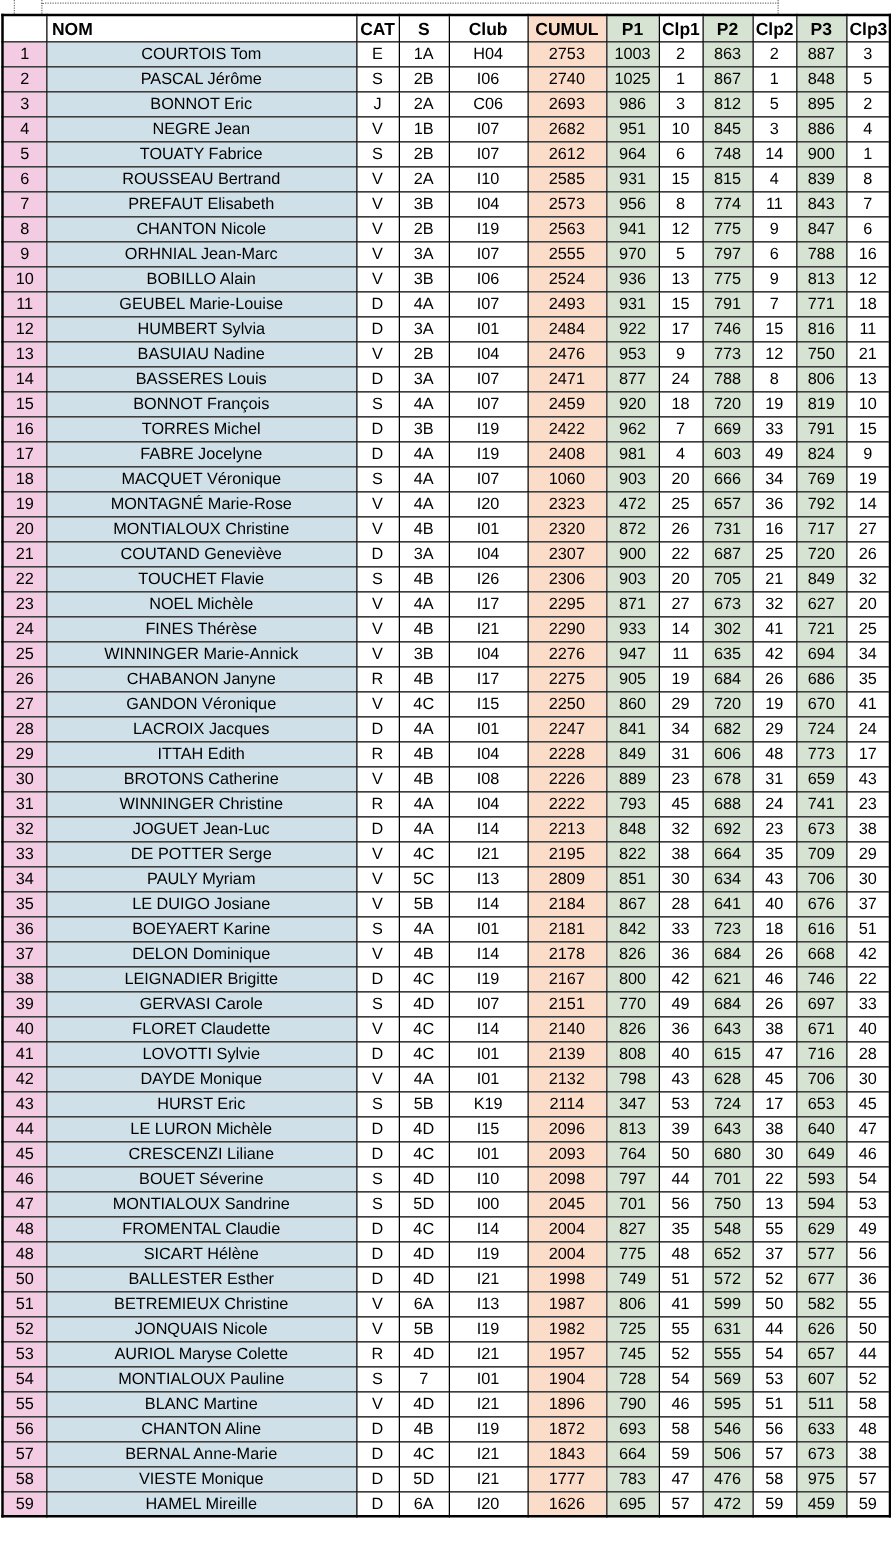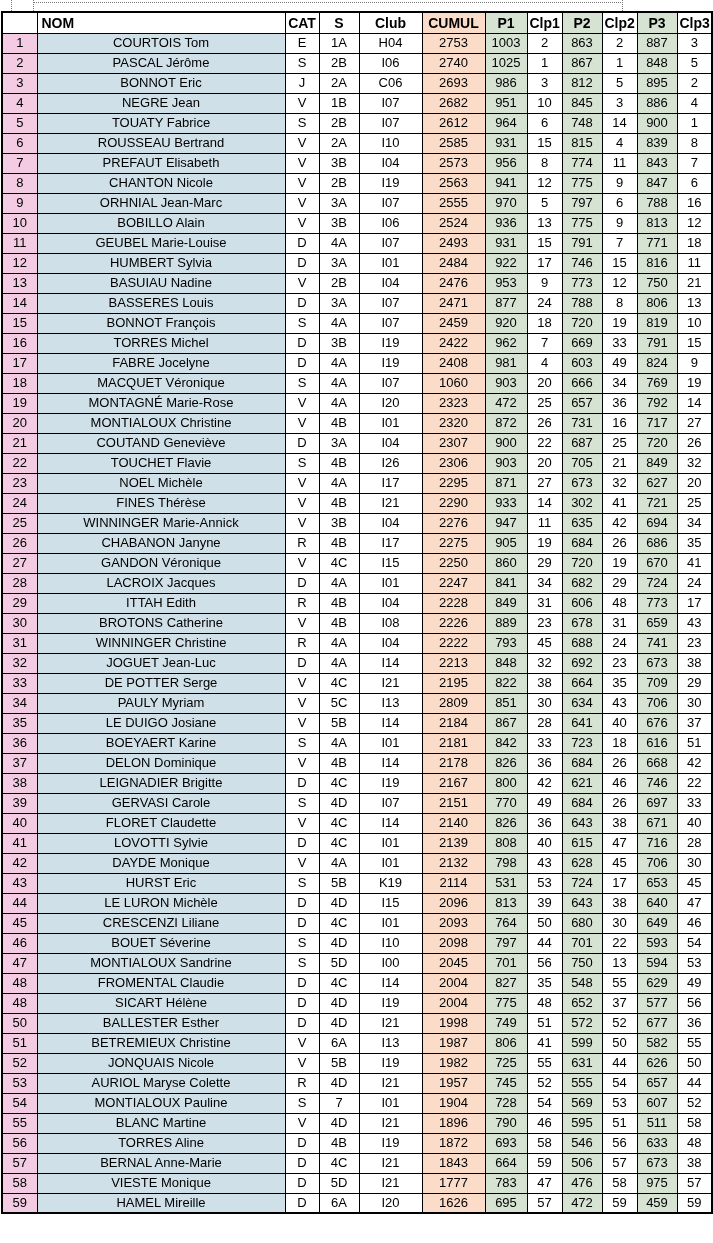--- a/index.html
+++ b/index.html
@@ -666,21 +666,21 @@
         <td class="bg-p">706</td>
         <td>30</td>
       </tr>
       <tr>
         <td class="bg-rank">43</td>
         <td class="bg-name">HURST Eric</td>
         <td>S</td>
         <td>5B</td>
         <td>K19</td>
         <td class="bg-cumul">2114</td>
-        <td class="bg-p">531</td>
+        <td class="bg-p">347</td>
         <td>53</td>
         <td class="bg-p">724</td>
         <td>17</td>
         <td class="bg-p">653</td>
         <td>45</td>
       </tr>
       <tr>
         <td class="bg-rank">44</td>
         <td class="bg-name">LE LURON Michèle</td>
         <td>D</td>
@@ -843,21 +843,21 @@
         <td class="bg-cumul">1896</td>
         <td class="bg-p">790</td>
         <td>46</td>
         <td class="bg-p">595</td>
         <td>51</td>
         <td class="bg-p">511</td>
         <td>58</td>
       </tr>
       <tr>
         <td class="bg-rank">56</td>
-        <td class="bg-name">TORRES Aline</td>
+        <td class="bg-name">CHANTON Aline</td>
         <td>D</td>
         <td>4B</td>
         <td>I19</td>
         <td class="bg-cumul">1872</td>
         <td class="bg-p">693</td>
         <td>58</td>
         <td class="bg-p">546</td>
         <td>56</td>
         <td class="bg-p">633</td>
         <td>48</td>

